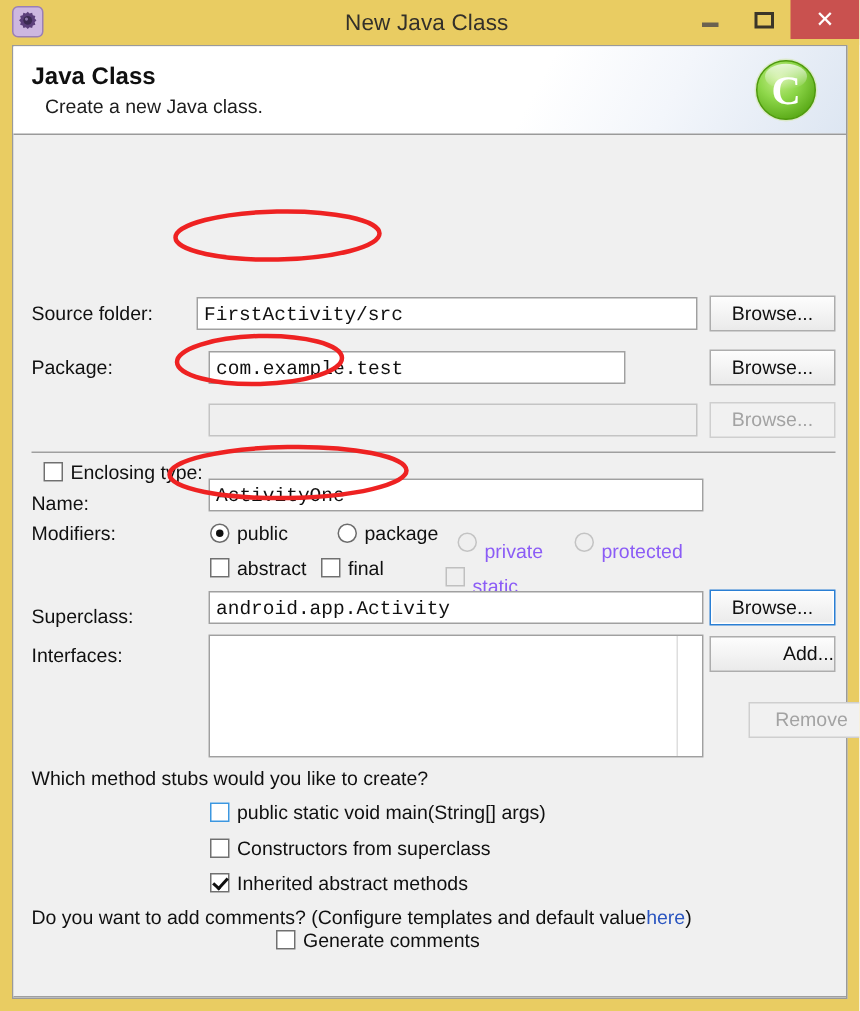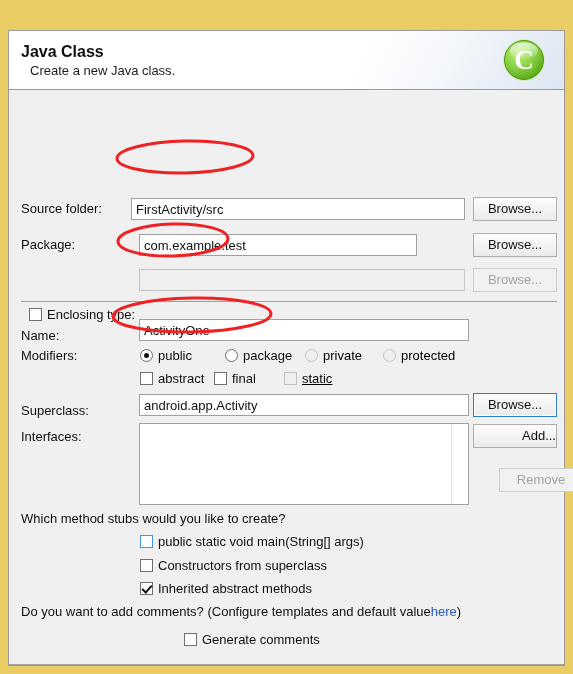--- a/index.html
+++ b/index.html
@@ -125,21 +125,21 @@
     font-size: 13px;
     color: #101010;
     white-space: nowrap;
   }
 
   .txt {
     box-sizing: border-box;
     height: 22px;
     background: #ffffff;
     border: 1px solid #a0a0a0;
-    font-family: Liberation Sans, sans-serif;
+    font-family: Liberation Mono, monospace;
     font-size: 13px;
     color: #101010;
     padding: 0 4px;
     line-height: 20px;
     outline: none;
   }
   .txt.disabled {
     background: #efefef;
     border-color: #c4c4c4;
     color: #a0a0a0;
@@ -200,21 +200,21 @@
   .rd.disabled { border-color: #c3c3c3; background: #efefef; }
   .rd.sel::after {
     content: "";
     position: absolute;
     left: 3px; top: 3px;
     width: 5px; height: 5px;
     border-radius: 50%;
     background: #101010;
   }
   .ctl-label { font-size: 13px; color: #101010; margin-left: 5px; white-space: nowrap; }
-  .ctl-label.dim { color: #000000; }
+  .ctl-label.dim { color: #8b5cf6; margin-top: 12px; }
 
   .listbox {
     position: absolute;
     box-sizing: border-box;
     background: #ffffff;
     border: 1px solid #a0a0a0;
   }
   .listbox .track {
     position: absolute;
     right: 0; top: 0; bottom: 0;
@@ -239,20 +239,39 @@
     position: absolute;
     pointer-events: none;
   }
   .annot svg { display: block; overflow: visible; }
 </style>
 </head>
 <body>
 
 <div class="window">
 
+  <div class="titlebar">
+    <div class="app-icon">
+      <svg width="15" height="15" viewBox="0 0 16 16" aria-hidden="true">
+        <path fill="#5b3f7a" d="M8 0.8 L9.3 2.1 L11.1 1.6 L11.6 3.4 L13.4 3.9 L12.9 5.7 L14.2 7 L12.9 8.3 L13.4 10.1 L11.6 10.6 L11.1 12.4 L9.3 11.9 L8 13.2 L6.7 11.9 L4.9 12.4 L4.4 10.6 L2.6 10.1 L3.1 8.3 L1.8 7 L3.1 5.7 L2.6 3.9 L4.4 3.4 L4.9 1.6 L6.7 2.1 Z"></path>
+        <circle cx="8" cy="7" r="3.1" fill="#3b2a52"></circle>
+        <circle cx="7.1" cy="6.1" r="1.1" fill="#8e79ac"></circle>
+      </svg>
+    </div>
+    <div class="title-text">New Java Class</div>
+    <div class="winbtns">
+      <div class="winbtn min">
+          <span></span>
+        </div>
+      <div class="winbtn max">
+          <span></span>
+        </div>
+      <div class="winbtn close">✕</div>
+    </div>
+  </div>
 
   <div class="content">
 
     <div class="header">
       <div class="header-title">Java Class</div>
       <div class="header-sub">Create a new Java class.</div>
       <div class="header-badge">
         <svg width="48" height="48" viewBox="0 0 48 48" aria-hidden="true">
           <defs>
             <radialGradient id="gball" cx="38%" cy="30%" r="78%">
@@ -322,21 +341,21 @@
       </div>
 
       <div class="row" style="left:131px; top:281px;">
         <span class="cb"></span>
         <span class="ctl-label">abstract</span>
       </div>
       <div class="row" style="left:205px; top:281px;">
         <span class="cb"></span>
         <span class="ctl-label">final</span>
       </div>
-      <div class="row" style="left:275px; top:281px;text-decoration:underline;">
+      <div class="row" style="left:288px; top:281px;text-decoration:underline;">
         <span class="cb disabled"></span>
         <span class="ctl-label dim">static</span>
       </div>
 
       <div class="row" style="left:12px; top:313px;">
         <span class="lbl">Superclass:</span>
       </div>
       <input class="txt" style="position: absolute; left: 130px; top: 304px; width: 330px;" value="android.app.Activity">
       <div class="btn focus" style="position:absolute; left:464px; top:303px; width:84px;">Browse...</div>
 
@@ -363,21 +382,21 @@
       <div class="row" style="left:131px; top:468px;">
         <span class="cb"></span>
         <span class="ctl-label">Constructors from superclass</span>
       </div>
 
       <div class="row" style="left:12px; top:514px;">
         <span class="lbl">Do you want to add comments? (Configure templates and default value </span>
           <span class="link">here</span>
           <span class="lbl">)</span>
       </div>
-      <div class="row" style="left:131px; top:542px;padding-left:44px;">
+      <div class="row" style="left:131px; top:529px;padding-left:44px;">
         <span class="cb"></span>
         <span class="ctl-label">Generate comments</span>
       </div>
 
       <div class="footsep" style="top:574px;"></div>
 
     </div>
   </div>
 
   <div class="annot" style="left:0; top:0; width:573px; height:674px;">

